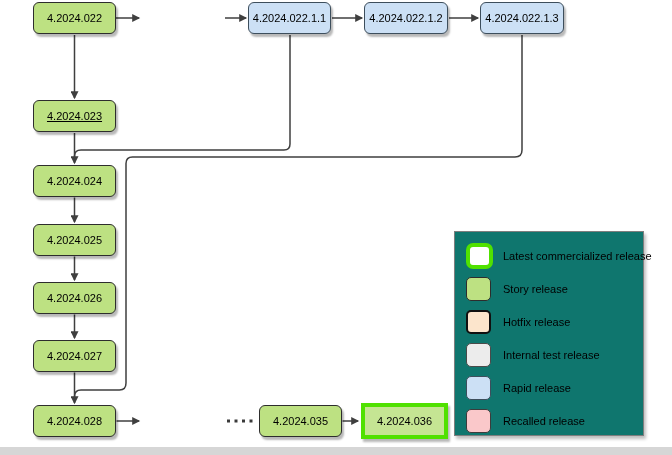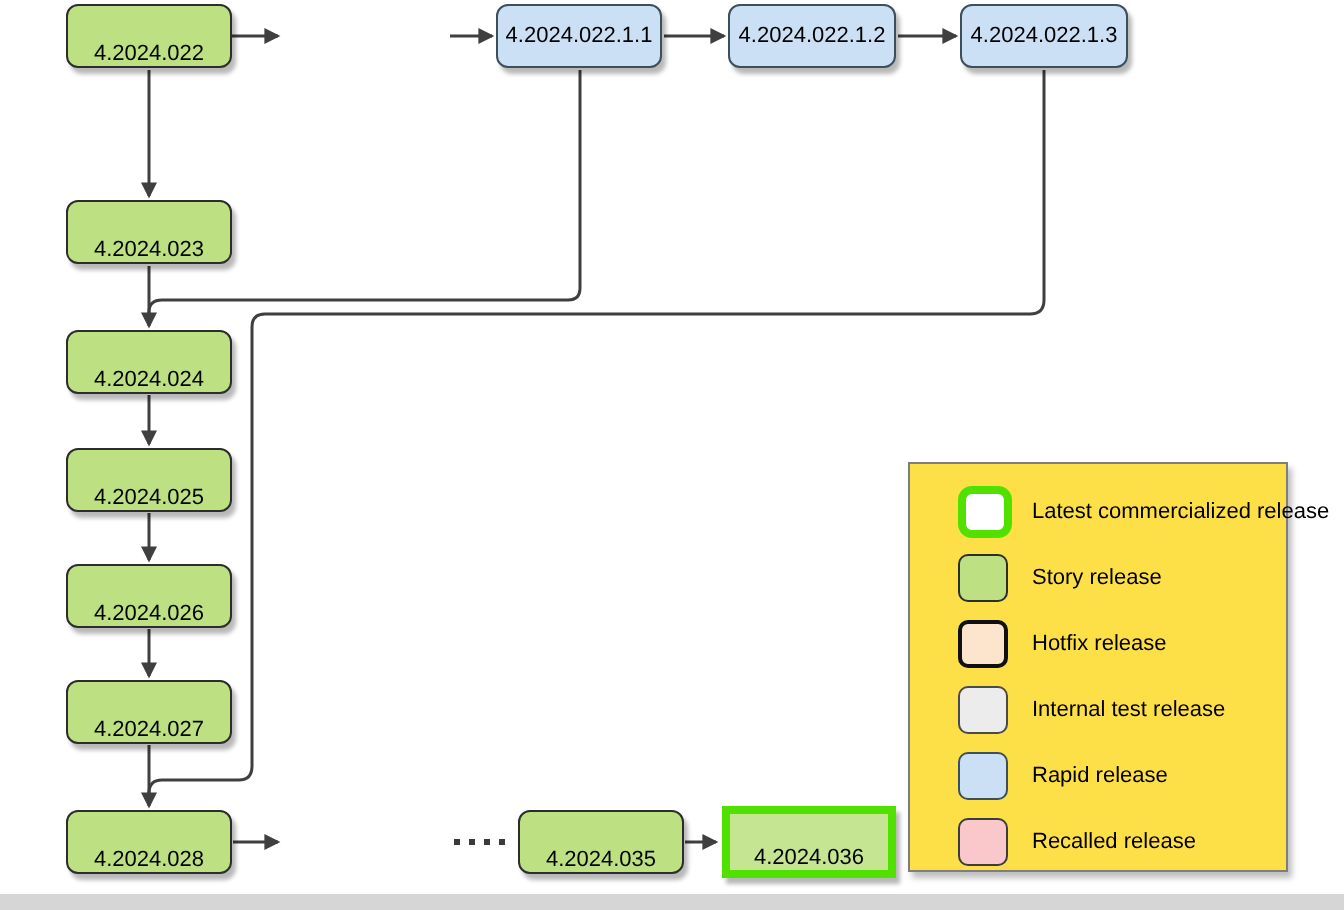--- a/index.html
+++ b/index.html
@@ -11,32 +11,32 @@
   .edge{stroke:#3f3f3f;stroke-width:1.5;fill:none;}
   .edge-dotted{stroke:#3a3a3a;stroke-width:3;fill:none;stroke-dasharray:3 4.5;}
   .node{
     position:absolute;box-sizing:border-box;
     width:83px;height:32px;border-radius:6px;
     display:flex;align-items:center;justify-content:center;
     font-size:11px;color:#000;white-space:nowrap;
     border:1.5px solid #2d2d2d;
     box-shadow:2px 3px 2px rgba(0,0,0,0.28);
   }
-  .node-story{background:#bde182;align-items:flex-end;}
+  .node-story{background:#bde182;}
   .node-hotfix{background:#fce5cc;border:2px solid #101010;}
   .node-rapid{background:#cce0f5;border:1.5px solid #3d4e5c;}
   .node-latest{
     background:#c5e593;border:4px solid #50e100;border-radius:0;
     width:87px;height:36px;
   }
   .legend{
     position:absolute;left:454px;top:231px;width:190px;height:205px;
-    box-sizing:border-box;background:#fde047;border:1.5px solid #7e7e7e;
+    box-sizing:border-box;background:#0f766e;border:1.5px solid #7e7e7e;
     box-shadow:2px 3px 3px rgba(0,0,0,0.25);
-    padding-top:7px;padding-left:24px;
+    padding-top:7px;padding-left:11px;
   }
   .legend-item{display:flex;align-items:center;height:33px;}
   .swatch{
     box-sizing:border-box;width:25px;height:24px;border-radius:5px;
     flex:0 0 auto;margin-right:12px;
   }
   .swatch-latest{width:27px;height:26px;border:4px solid #50e100;background:#ffffff;border-radius:7px;margin-right:10px;}
   .swatch-story{background:#bde182;border:1.5px solid #2d2d2d;}
   .swatch-hotfix{background:#fce5cc;border:2px solid #101010;}
   .swatch-rapid{background:#cce0f5;border:1.5px solid #3d4e5c;}
@@ -81,21 +81,21 @@
   <div class="node node-rapid" style="left:248px;top:2px;">
       <span>4.2024.022.1.1</span>
     </div>
   <div class="node node-rapid" style="left:364px;top:2px;width:84px;">
       <span>4.2024.022.1.2</span>
     </div>
   <div class="node node-rapid" style="left:480px;top:2px;width:84px;">
       <span>4.2024.022.1.3</span>
     </div>
 
-  <div class="node node-story" style="left:33px;top:100px;">
+  <div class="node node-story" style="left:33px;top:100px;text-decoration:underline;">
       <span>4.2024.023</span>
     </div>
   <div class="node node-story" style="left:33px;top:165px;">
       <span>4.2024.024</span>
     </div>
   <div class="node node-story" style="left:33px;top:224px;">
       <span>4.2024.025</span>
     </div>
   <div class="node node-story" style="left:33px;top:282px;">
       <span>4.2024.026</span>

